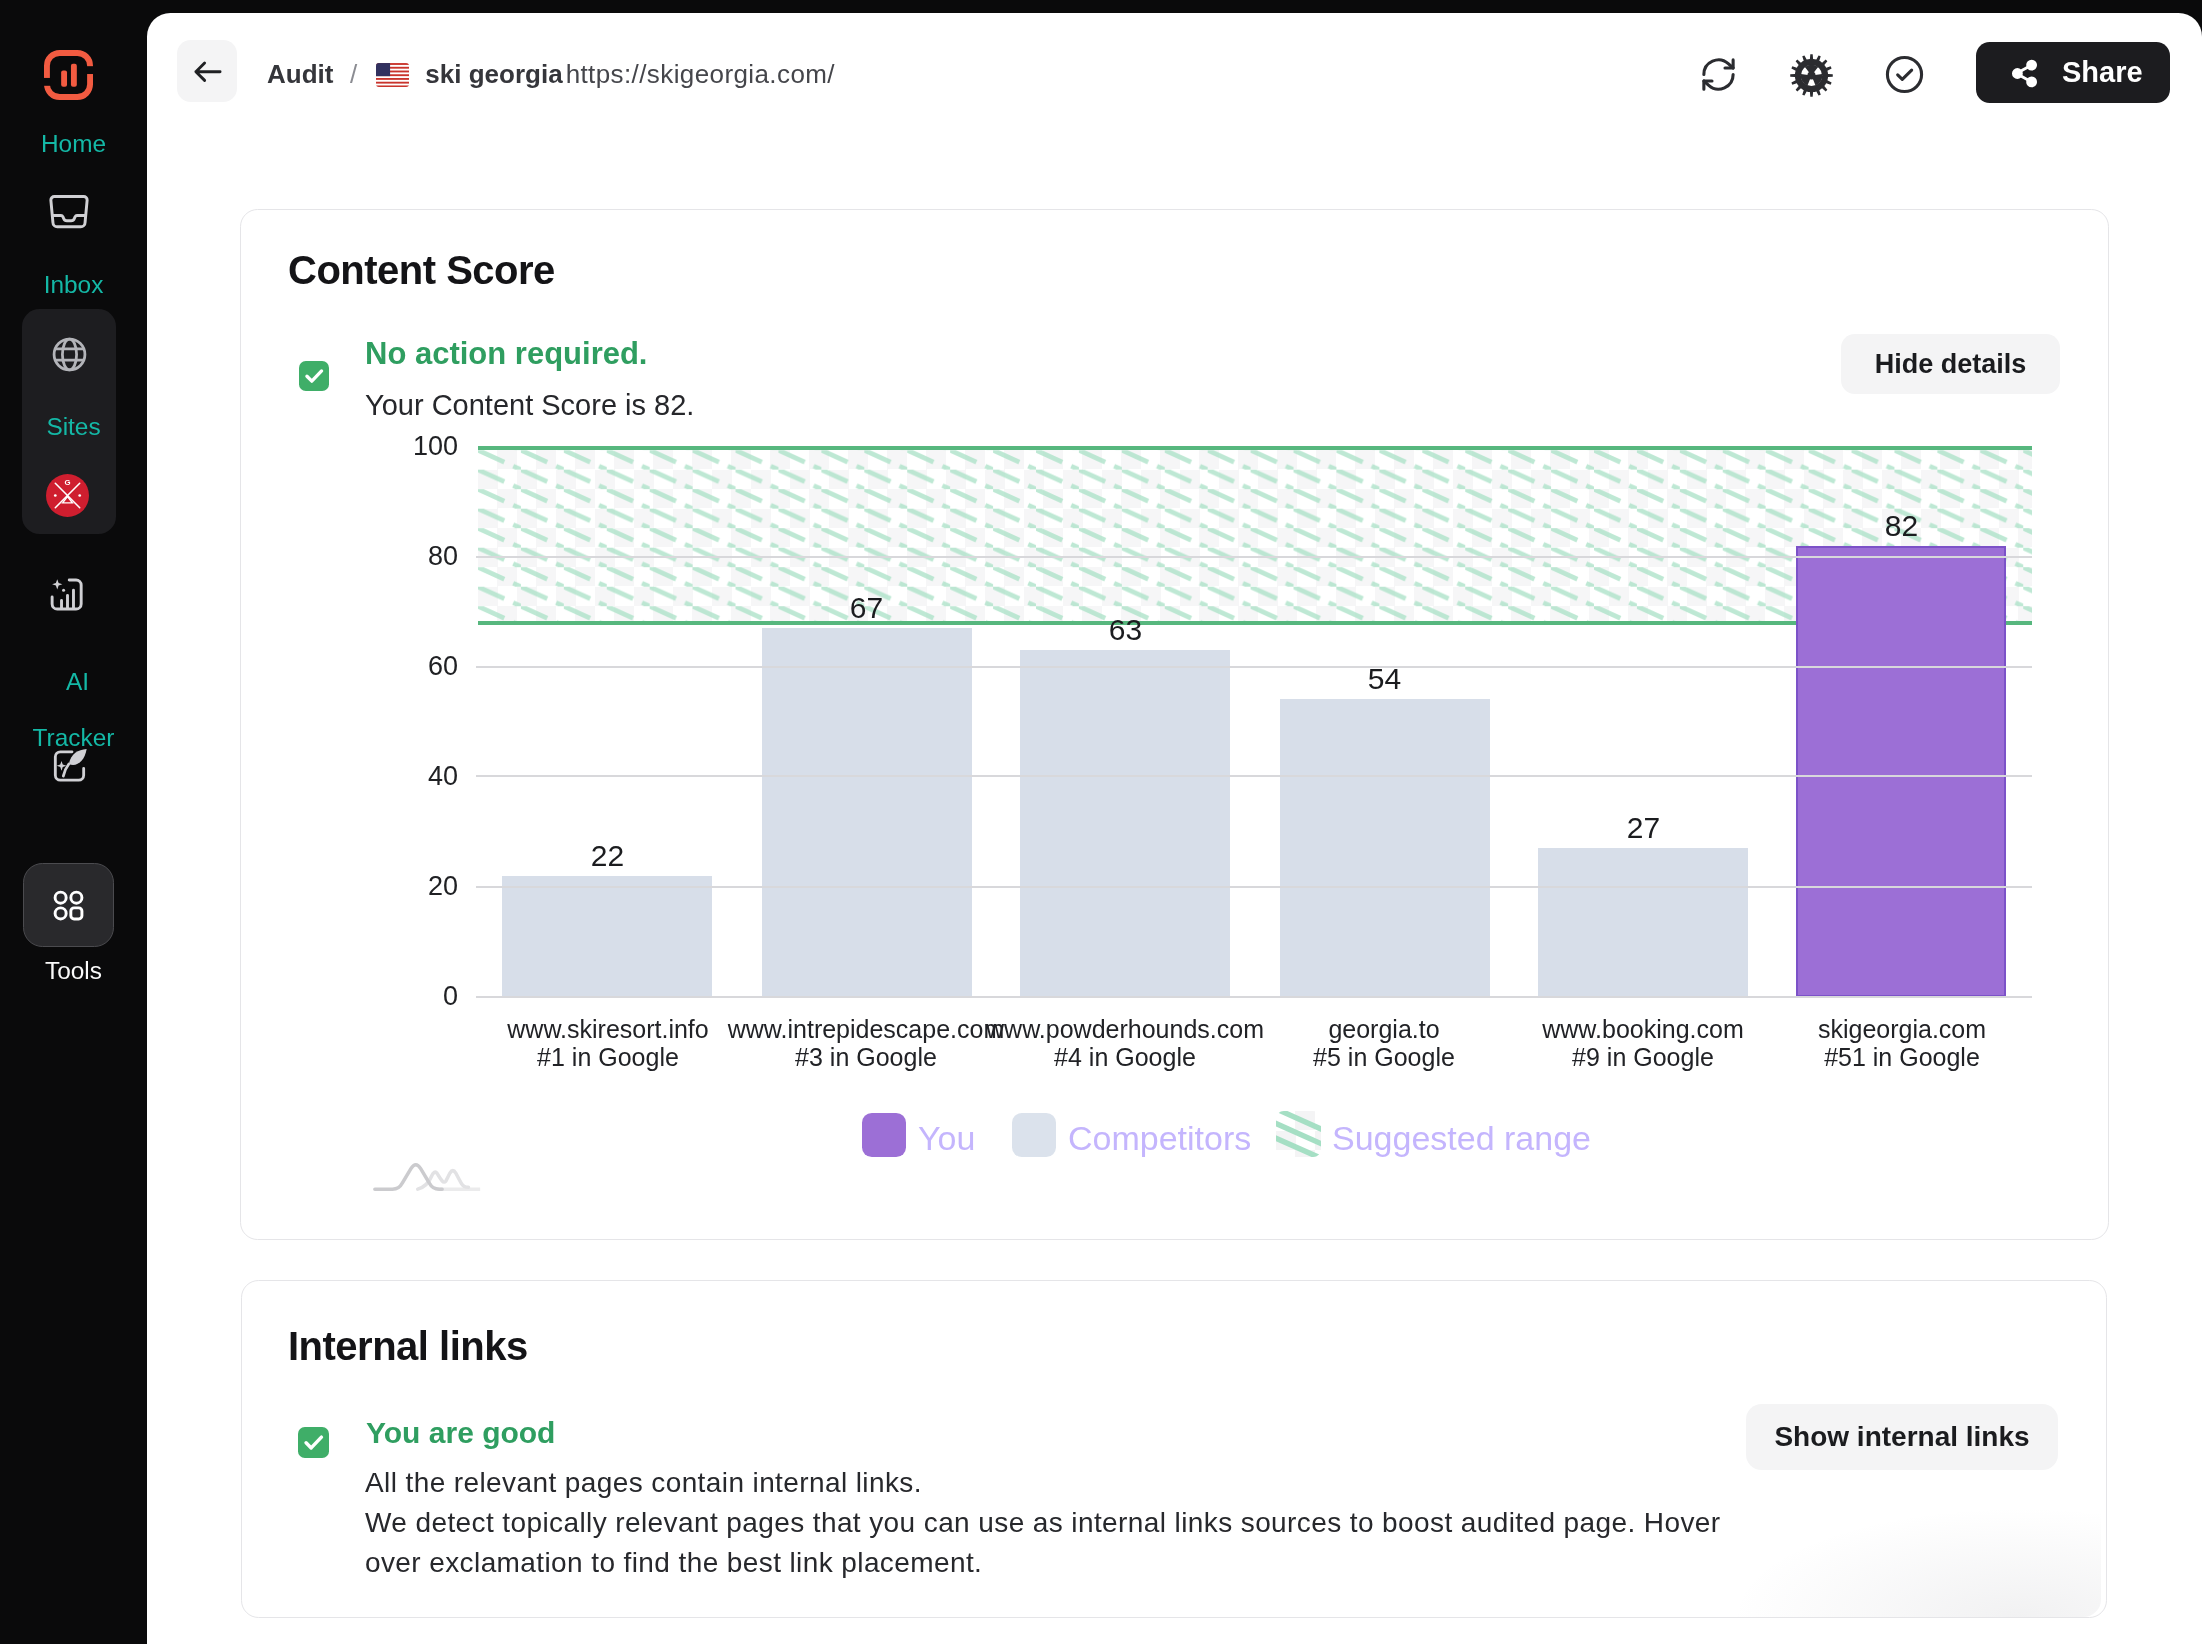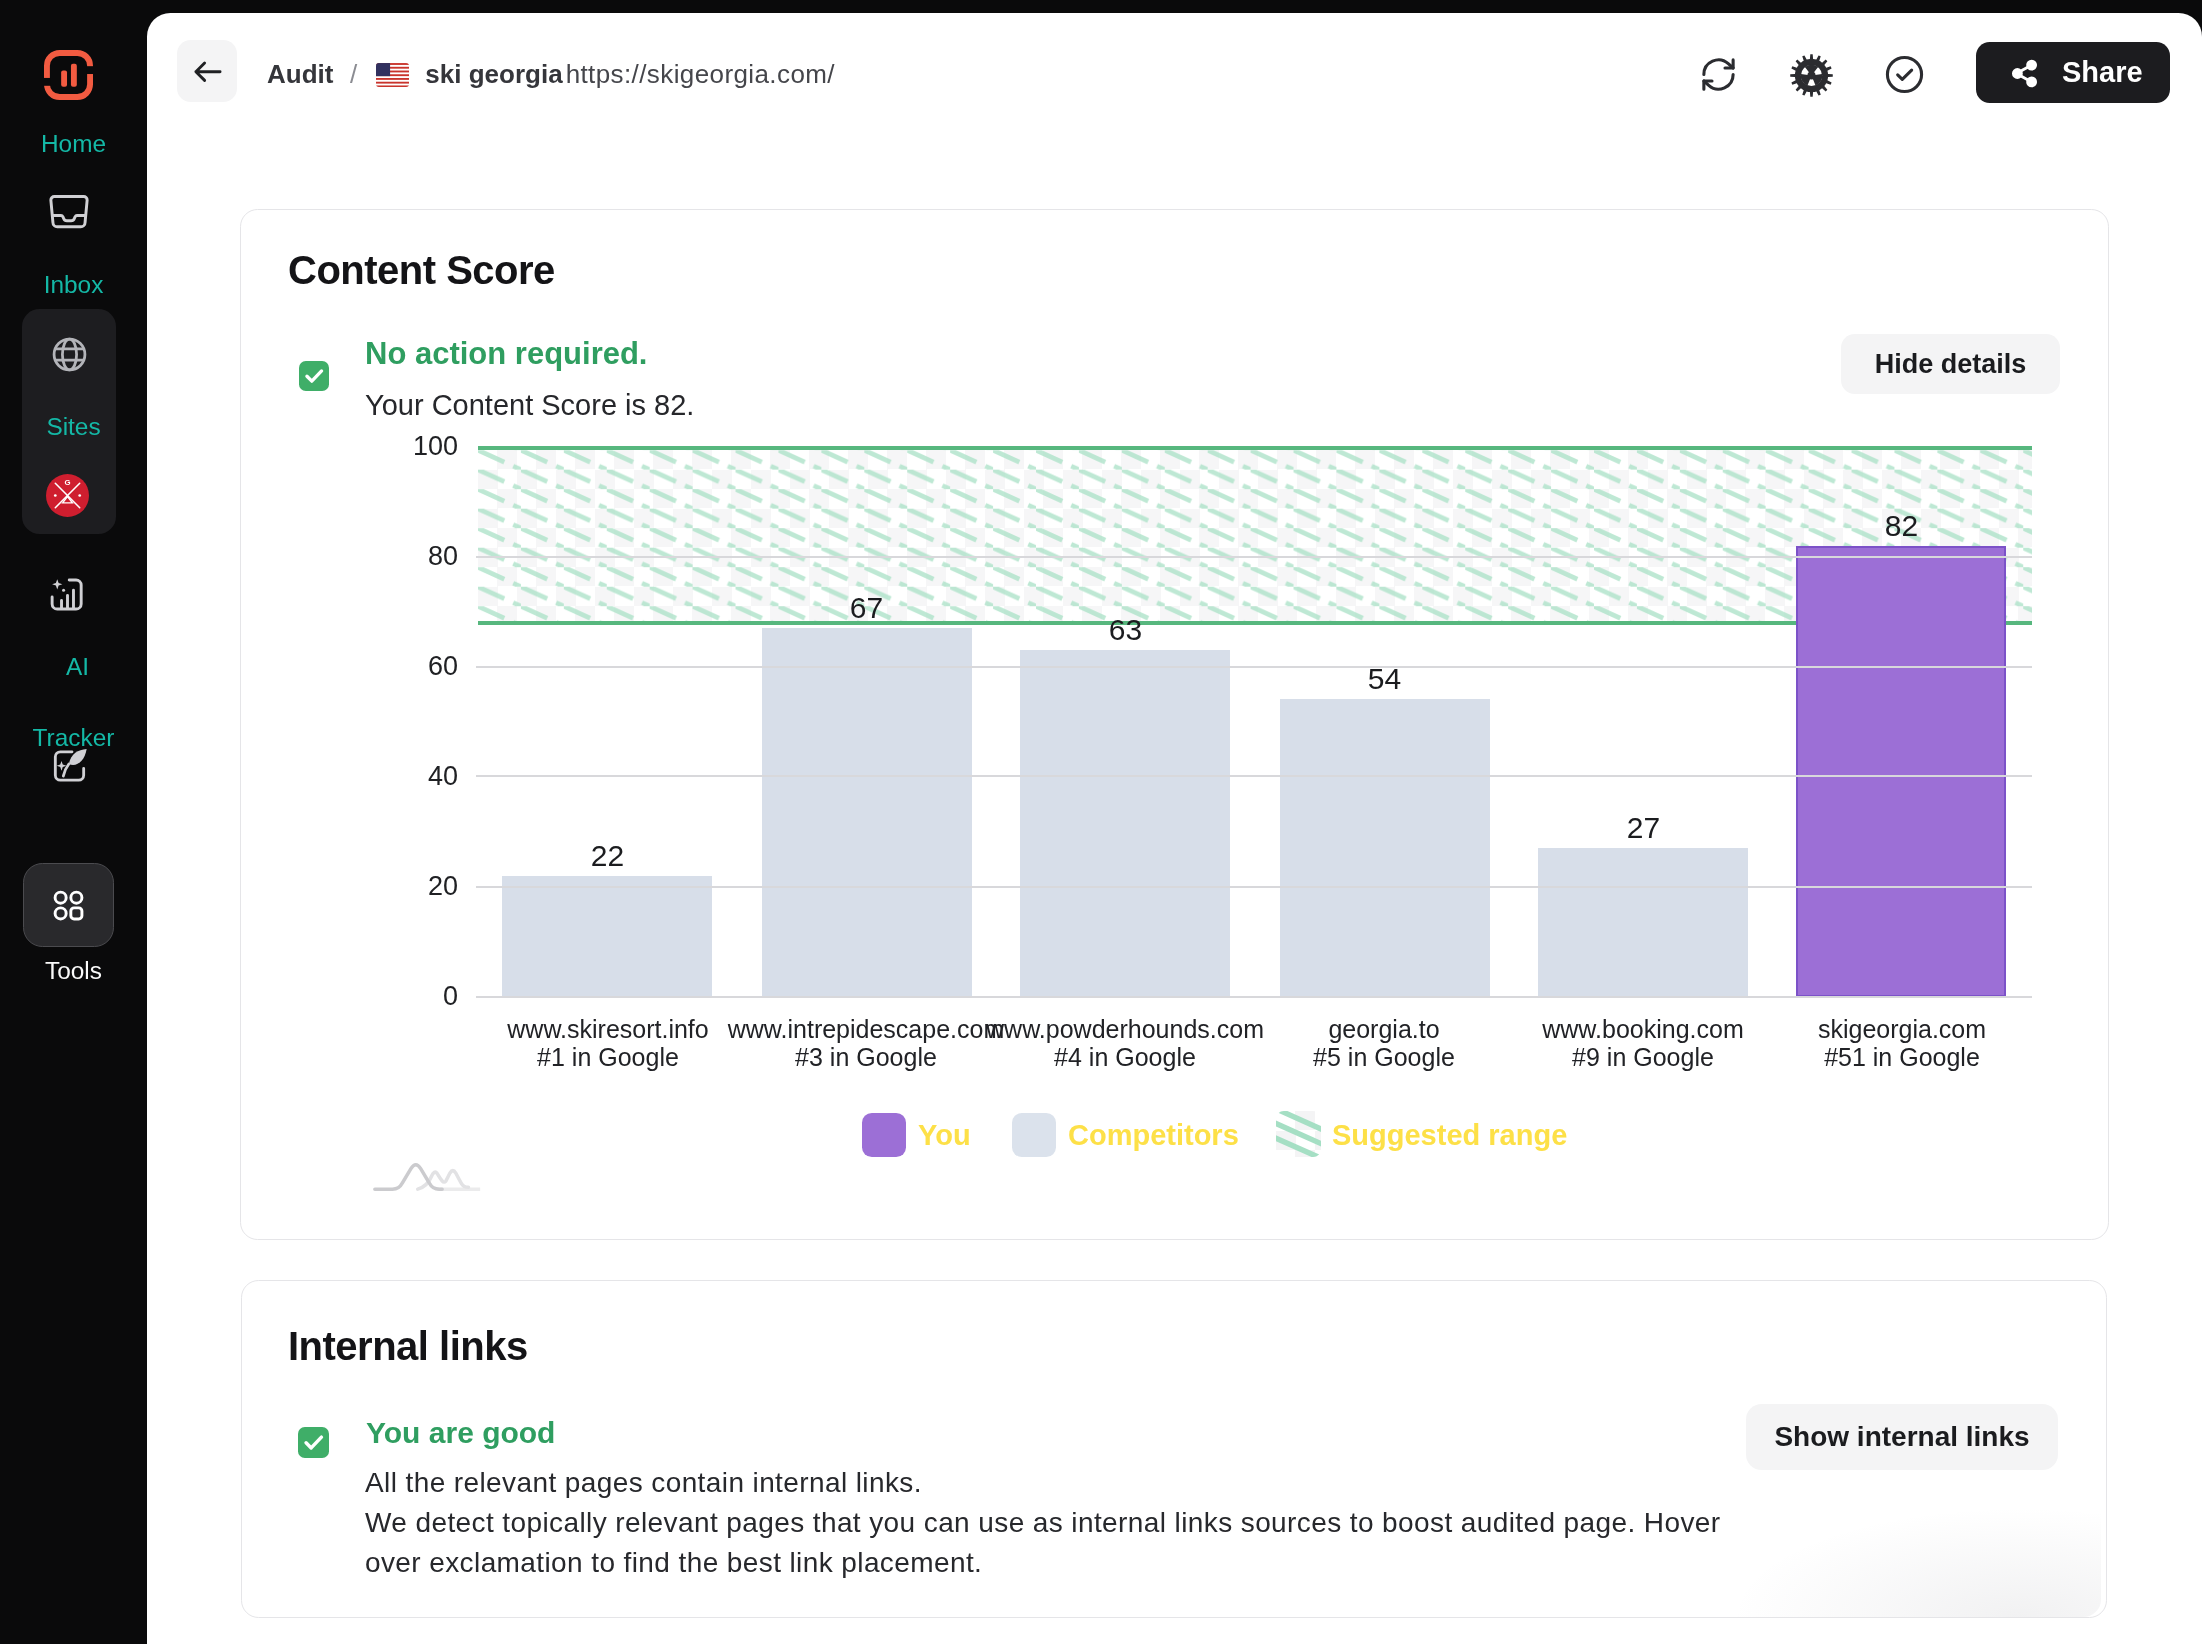--- a/index.html
+++ b/index.html
@@ -7,21 +7,21 @@
 .abs { position:absolute; }
 #panel { position:absolute; left:147px; top:12.7px; width:2055px; height:1632px; background:#ffffff; border-radius:23.4px 23.4px 0 0; }
 .sblabel { position:absolute; left:0; width:147px; text-align:center; font-size:24.4px; color:#14b8a6; will-change:transform; }
 .card { position:absolute; background:#fff; border:1.5px solid #e5e5e8; border-radius:17.6px; }
 .btn-gray { position:absolute; background:#f4f4f5; border-radius:13.7px; display:flex; align-items:center; justify-content:center; font-weight:bold; color:#1b1c1f; }
 .grid { position:absolute; left:476px; height:2px; width:1556px; background:#d8d8db; z-index:3; }
 .ylab { position:absolute; left:341px; width:117px; text-align:right; font-size:27px; color:#202124; z-index:1; }
 .bar { position:absolute; z-index:2; }
 .vlab { position:absolute; width:137px; text-align:center; font-size:30px; color:#1b1c1f; z-index:2; }
 .xlab { position:absolute; top:1015px; transform:translateX(-50%); text-align:center; font-size:25px; line-height:28px; color:#212226; white-space:pre; z-index:2; }
-.leg { position:absolute; top:1119px; font-size:29px; color:#fde047;font-weight:bold; }
+.leg { position:absolute; top:1119px; font-size:34px; color:#c4b5fd; }
 </style>
 </head>
 <body>
 
 <div id="sidebar">
 
   <svg class="abs" style="left:44px; top:50px;" width="49" height="50" viewBox="0 0 50 51">
     <rect x="3" y="3" width="44" height="45" rx="13" fill="none" stroke="#f25b41" stroke-width="6"></rect>
     <rect x="43" y="16.5" width="8" height="8" fill="#0a0a0b"></rect>
     <rect x="-1" y="28.5" width="8" height="8" fill="#0a0a0b"></rect>
@@ -63,21 +63,21 @@
   </svg>
 
   <svg class="abs" style="left:47px; top:574px;" width="41" height="41" viewBox="0 0 24 24">
     <g fill="none" stroke="#d0d0d4" stroke-width="1.7" stroke-linecap="round" stroke-linejoin="round">
       <path d="M13 3.5 h4 a3 3 0 0 1 3 3 v11 a3 3 0 0 1 -3 3 h-11 a3 3 0 0 1 -3 -3 v-4"></path>
       <path d="M8.5 20.2 v-4.7 M12 20.2 v-7.7 M15.5 20.2 v-10.7"></path>
       <path d="M6 3 l.8 2.2 L9 6 l-2.2.8 L6 9 l-.8-2.2 L3 6 l2.2-.8z" fill="#d0d0d4" stroke="none"></path>
       <circle cx="9.7" cy="9.5" r="0.9" fill="#d0d0d4" stroke="none"></circle>
     </g>
   </svg>
-  <div class="sblabel" style="top:653px;padding-left:8px;">AI</div>
+  <div class="sblabel" style="top:668px;padding-left:8px;">AI</div>
   <div class="sblabel" style="top:724px;">Tracker</div>
 
   <svg class="abs" style="left:49px; top:746px;" width="41" height="40" viewBox="0 0 24 24">
     <g fill="none" stroke="#d0d0d4" stroke-width="1.7" stroke-linecap="round" stroke-linejoin="round">
       <path d="M20.5 13.5 v4 a3 3 0 0 1 -3 3 h-11 a3 3 0 0 1 -3 -3 v-11 a3 3 0 0 1 3 -3 h7"></path>
       <path d="M22.3 1.8 c-5.2.4 -9.3 2.6 -10.7 9 c4.6 2 9.5-1.6 10.7-9z" fill="#d0d0d4" stroke="none"></path>
       <path d="M11.6 10.8 c-1.7 2.2-2.8 4.6-3.3 7.2"></path>
       <path d="M7.2 9 l.75 2.15 2.15.75 -2.15.75 -.75 2.15 -.75-2.15 -2.15-.75 2.15-.75z" fill="#d0d0d4" stroke="none"></path>
     </g>
   </svg>

